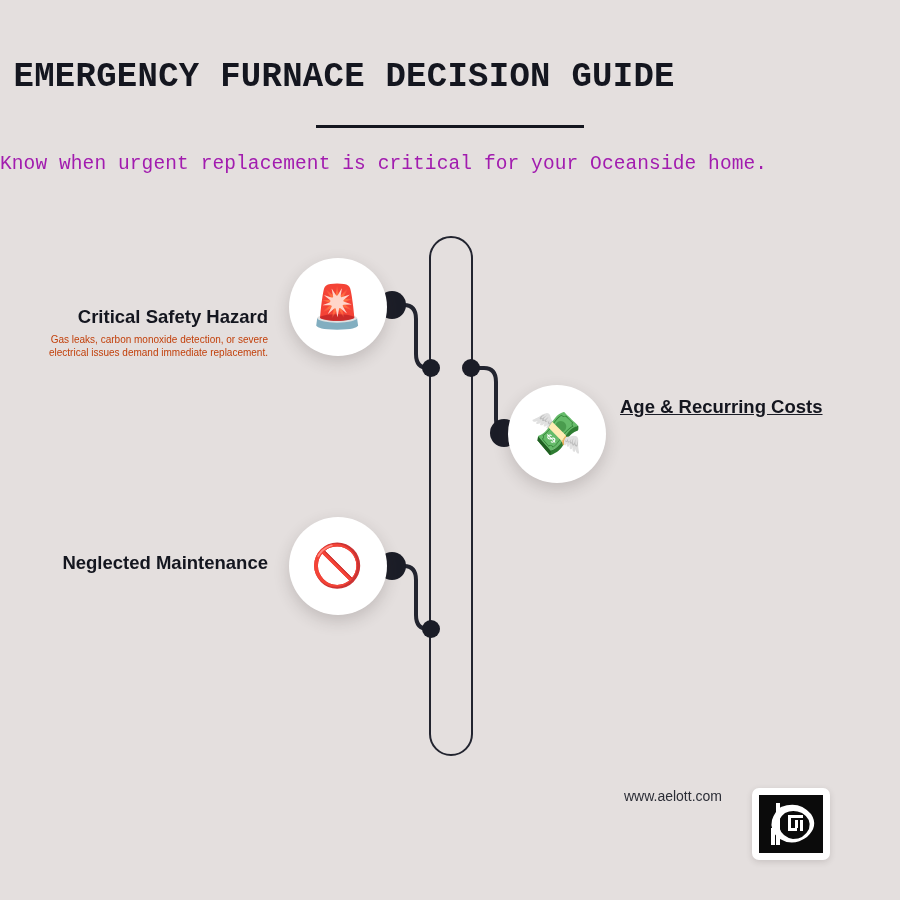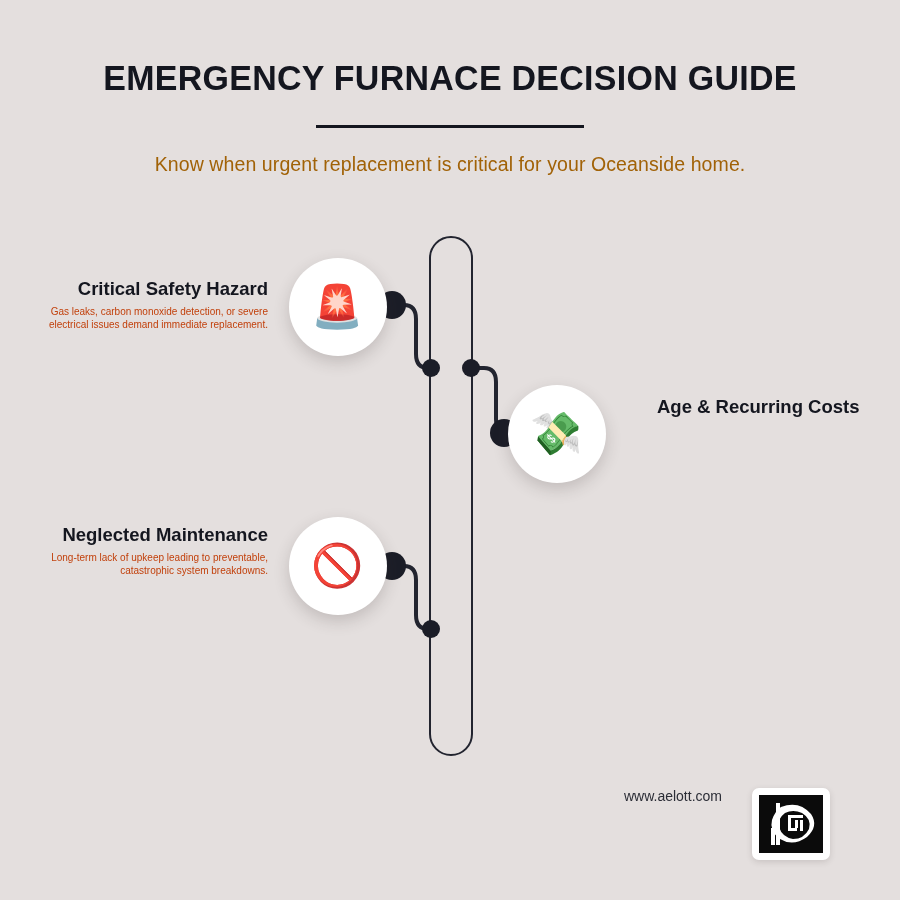--- a/index.html
+++ b/index.html
@@ -23,21 +23,22 @@
     width: 900px;
     height: 900px;
   }
 
   
   .header {
     position: absolute;
     top: 58px;
     left: 0;
     width: 900px;
-    text-align: center;
+    text-align: left;
+    font-family: Liberation Mono, monospace;
   }
 
   .title {
     font-size: 35px;
     font-weight: 700;
     letter-spacing: 0.3px;
     color: #14161f;
     line-height: 1.12;
     font-stretch: condensed;
     transform: scaleX(0.97);
@@ -47,21 +48,21 @@
     width: 268px;
     height: 3px;
     background: #14161f;
     margin: 28px auto 0 auto;
   }
 
   .subtitle {
     margin-top: 25px;
     font-size: 19.5px;
     font-weight: 400;
-    color: #a16207;
+    color: #a21caf;
     letter-spacing: 0.1px;
   }
 
   
   .track {
     position: absolute;
     left: 429px;
     top: 236px;
     width: 44px;
     height: 520px;
@@ -109,25 +110,25 @@
   }
 
   .block-body {
     margin-top: 6px;
     font-size: 10px;
     font-weight: 400;
     color: #c2410c;
     line-height: 1.28;
   }
 
-  .block-left  { text-align: right; }
+  .block-left  { text-align: right; margin-top: 28px; }
   .block-right { text-align: left; }
 
   .block-1 { left: 28px;  top: 278px; width: 240px; }
-  .block-2 { left: 657px; top: 396px; width: 232px; }
+  .block-2 { left: 620px; top: 396px; width: 232px; text-decoration: underline; }
   .block-3 { left: 28px;  top: 524px; width: 240px; }
 
   
   .footer {
     position: absolute;
     left: 500px;
     top: 788px;
     width: 330px;
     height: 70px;
   }
@@ -217,21 +218,20 @@
     <div class="block-title">Critical Safety Hazard</div>
     <div class="block-body">Gas leaks, carbon monoxide detection, or severe electrical issues demand immediate replacement.</div>
   </div>
 
   <div class="block block-2 block-right">
     <div class="block-title">Age &amp; Recurring Costs</div>
   </div>
 
   <div class="block block-3 block-left">
     <div class="block-title">Neglected Maintenance</div>
-    <div class="block-body">Long-term lack of upkeep leading to preventable, catastrophic system breakdowns.</div>
   </div>
 
   <div class="footer">
     <div class="footer-text">
       <div class="brand-url">www.aelott.com</div>
     </div>
     <div class="logo-tile">
       <svg class="logo-mark" viewBox="0 0 64 58">
         <rect x="0" y="0" width="64" height="58" fill="#0b0b0b"></rect>
         <g fill="#ffffff">

